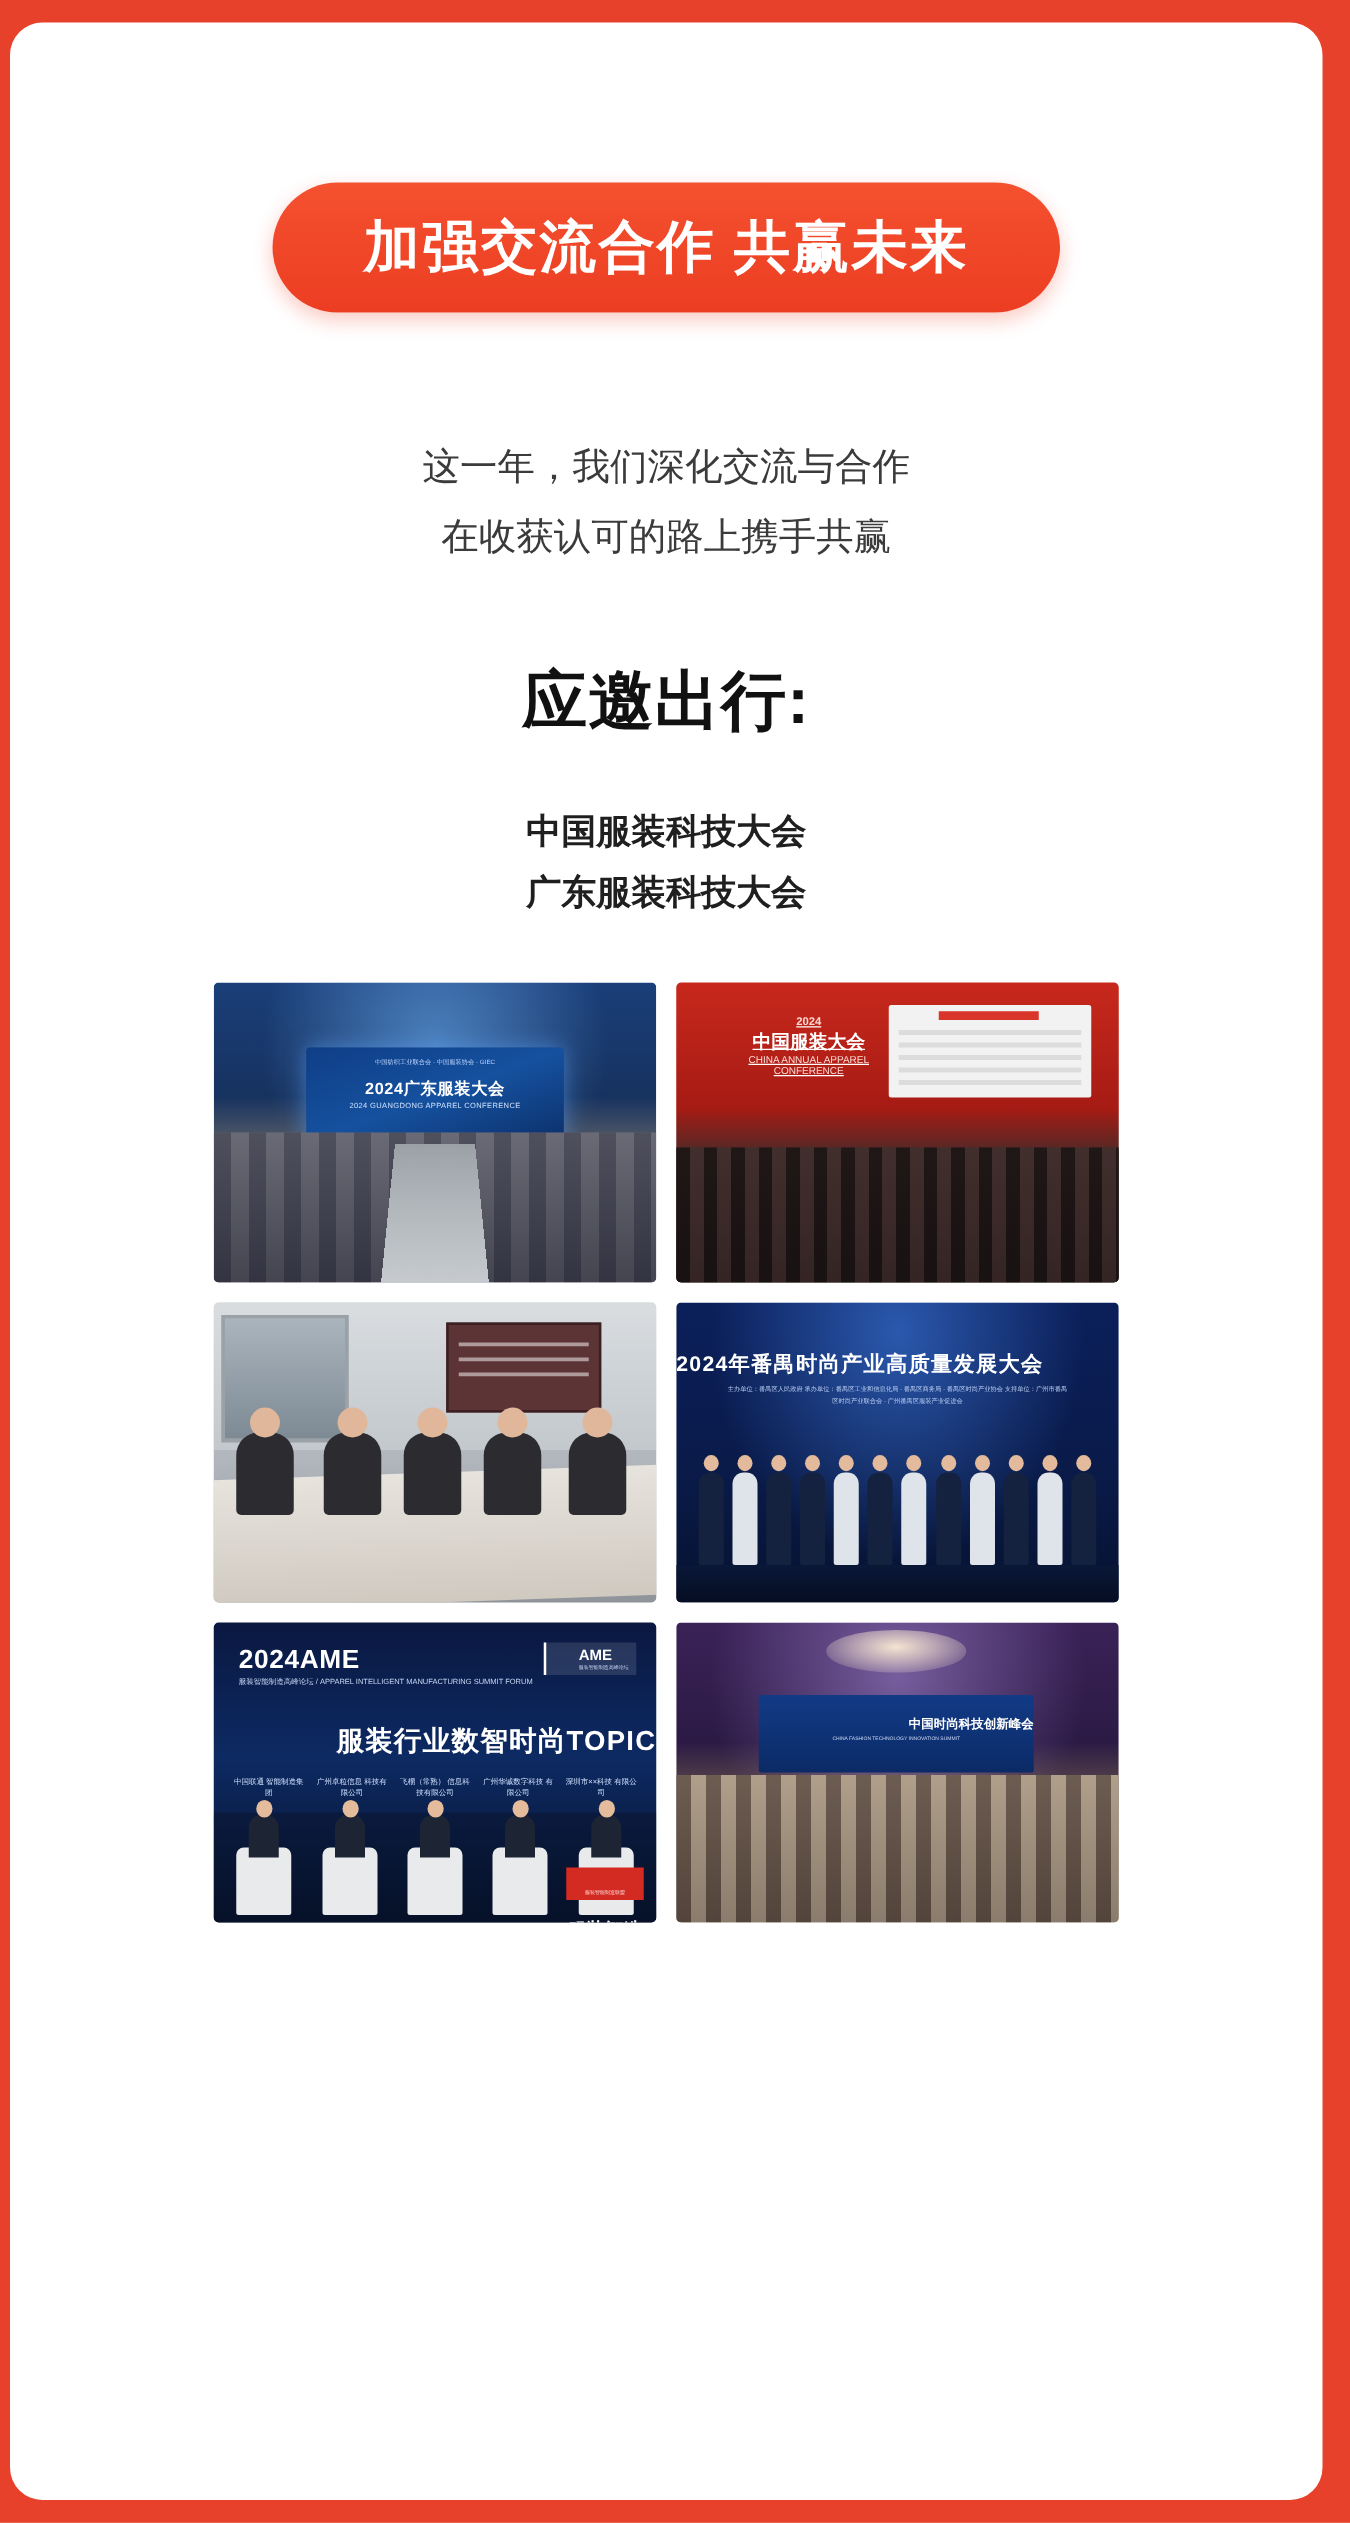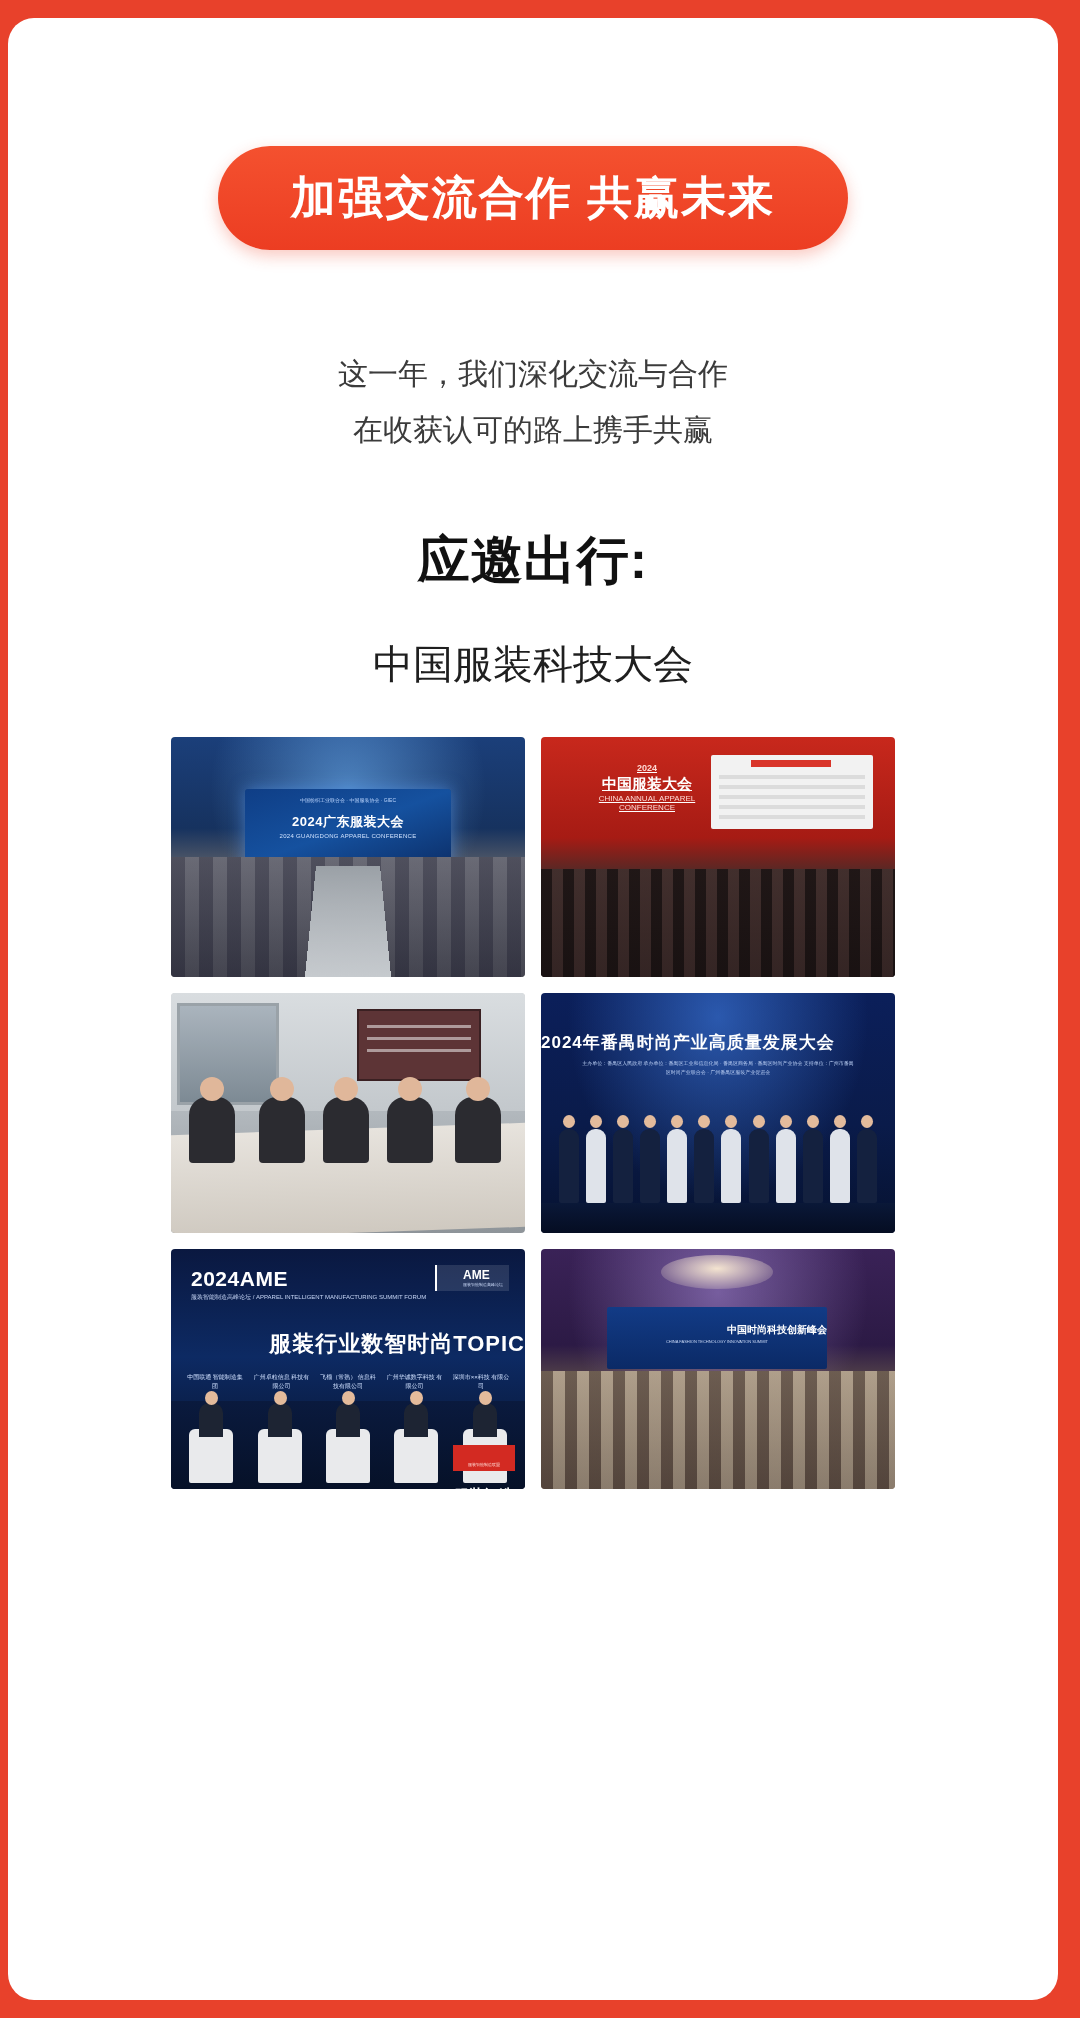--- a/index.html
+++ b/index.html
@@ -87,22 +87,22 @@
     letter-spacing: 1px;
   }
 
   
   .conf-list {
     margin-top: 44px;
     text-align: center;
   }
   .conf-item {
     color: #1f1f1f;
-    font-size: 40px;
-    font-weight: normal;
+    font-size: 28px;
+    font-weight: bold;
     line-height: 49px;
   }
 
   
   .grid {
     margin: 48px auto 0 auto;
     width: 724px;
     display: grid;
     grid-template-columns: 354px 354px;
     grid-gap: 16px;
@@ -327,20 +327,21 @@
 
     <div class="subtitle">
       <div>这一年，我们深化交流与合作</div>
       <div>在收获认可的路上携手共赢</div>
     </div>
 
     <div class="heading">应邀出行:</div>
 
     <div class="conf-list">
       <div class="conf-item">中国服装科技大会</div>
+      <div class="conf-item">广东服装科技大会</div>
     </div>
 
     <div class="grid">
 
       <div class="photo p1">
         <div class="screen">
           <div class="t0">中国纺织工业联合会  ·  中国服装协会  ·  GIEC</div>
           <div class="t1">2024广东服装大会</div>
           <div class="t2">2024 GUANGDONG APPAREL CONFERENCE</div>
         </div>

